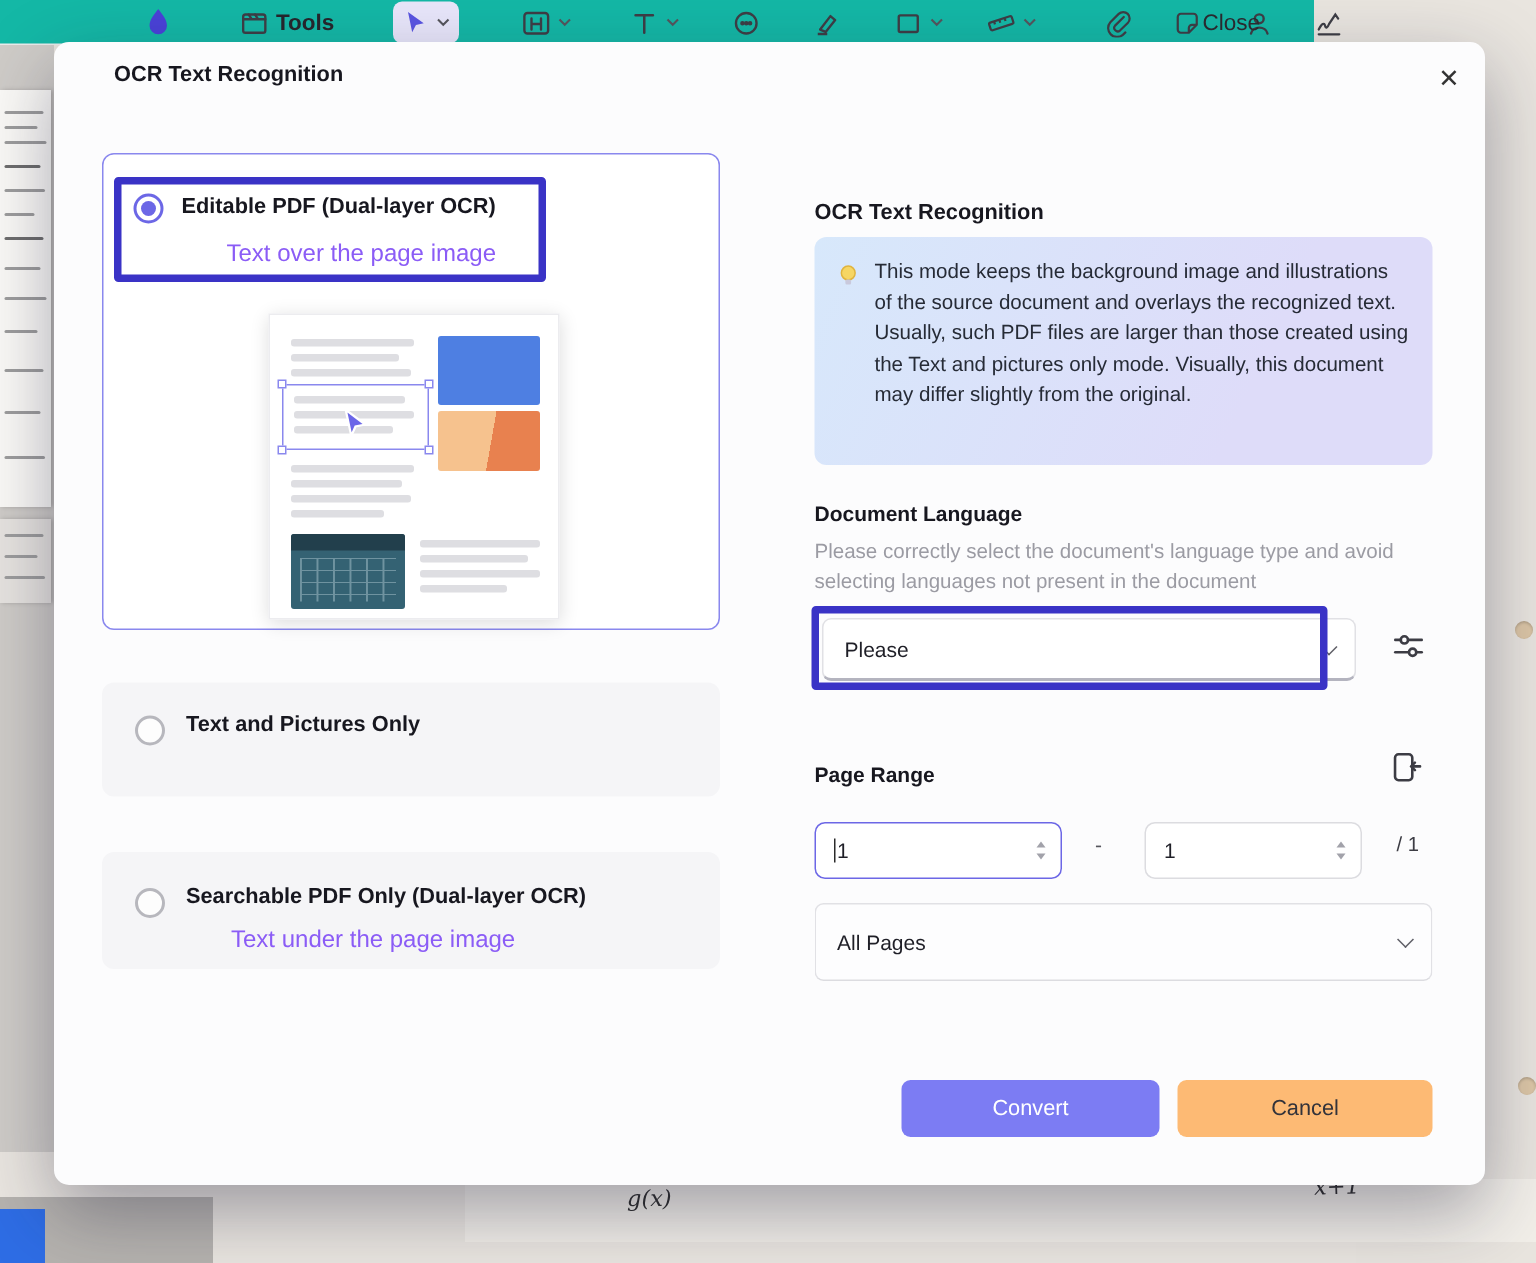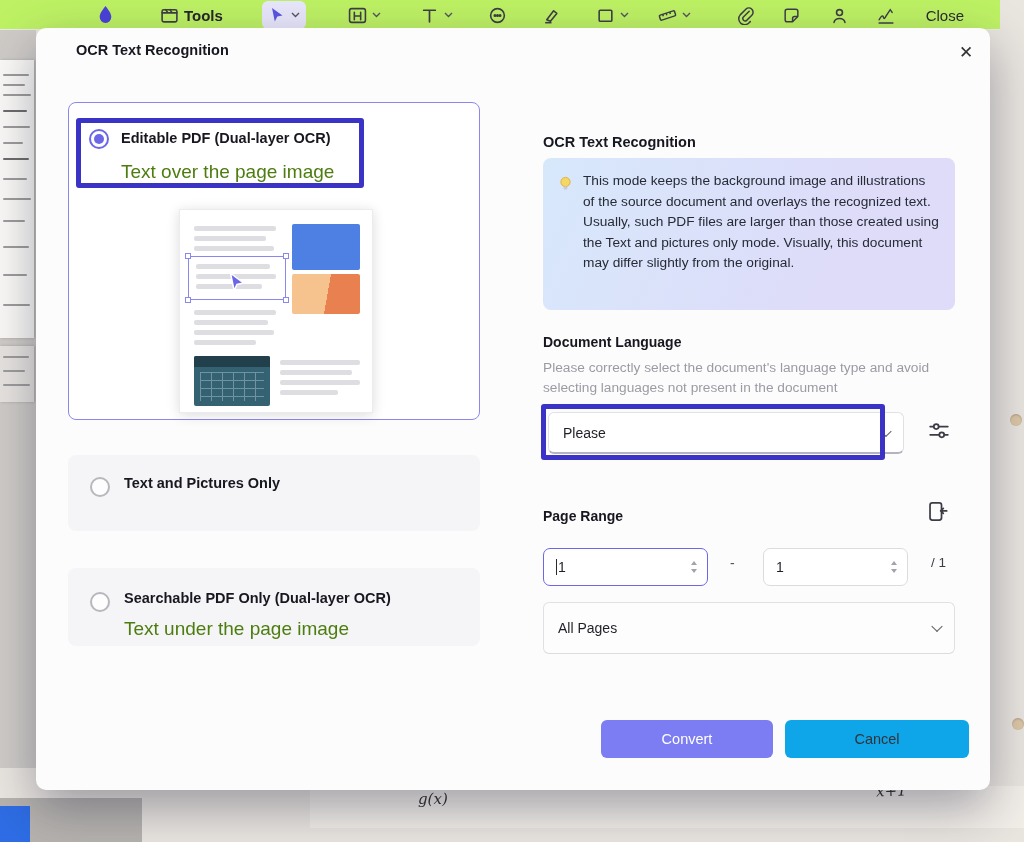--- a/index.html
+++ b/index.html
@@ -5,22 +5,22 @@
   * { margin:0; padding:0; box-sizing:border-box; }
   html,body { width:1024px; height:842px; }
   body {
     font-family:"Liberation Sans", sans-serif;
     position:relative; width:1024px; height:842px; overflow:hidden;
     background:#e9e5df; color:#1c1c24;
   }
   .abs { position:absolute; }
 
   
-  .toolbar { position:absolute; top:0; left:0; width:1000px; height:30px;
-    background:#bef264; border-bottom:1px solid #ebebeb; z-index:2; }
+  .toolbar { position:absolute; top:0; left:0; width:876px; height:30px;
+    background:#14b8a6; border-bottom:1px solid #ebebeb; z-index:2; }
   .tb-item { position:absolute; top:0; height:30px; display:flex; align-items:center; gap:5px; color:#3c3c42; cursor:default; }
   .tb-label { font-size:15px; font-weight:700; color:#26262c; }
   .tb-close { font-size:15px; font-weight:400; color:#2b2b30; }
   .tb-active { background:#e9e7fb; border-radius:6px; padding:0 6px; height:28px; top:1px; }
   .left-strip { position:absolute; left:0; top:30px; width:36px; height:770px; background:#cfccc8; z-index:1; }
   .thumb-page { position:absolute; left:0; width:34px; background:#fbfaf7; box-shadow:1px 0 3px rgba(0,0,0,.18); }
   .tln { position:absolute; height:2px; background:#9d9d9d; border-radius:1px; }
   .doc-bottom { position:absolute; left:0; top:768px; width:904px; height:74px; background:#eae6e0; z-index:1; }
   .doc-paper { position:absolute; left:310px; top:18px; width:714px; height:42px; background:#f2efe9; }
   .math { font-family:"DejaVu Serif", serif; font-style:italic; font-size:15px; color:#2e2e2e; position:absolute; }
@@ -35,21 +35,21 @@
   .dlg-title { position:absolute; left:40px; top:14px; font-size:14.5px; font-weight:700; color:#17171f; }
   .dlg-close { position:absolute; left:916px; top:10px; width:28px; height:28px; display:flex; align-items:center; justify-content:center;
     font-size:17px; color:#333; cursor:pointer; }
 
   
   .card { position:absolute; left:32px; width:412px; border-radius:8px; cursor:pointer; }
   .card1 { top:74px; height:318px; background:#ffffff; border:1.5px solid #8a88ee; }
   .card2 { top:427px; height:76px; background:#f5f5f7; }
   .card3 { top:540px; height:78px; background:#f5f5f7; }
   .opt-title { position:absolute; font-size:14.5px; font-weight:700; color:#17171f; }
-  .opt-sub { position:absolute; font-size:19px; color:#4d7c0f; }
+  .opt-sub { position:absolute; font-size:16px; color:#8b5cf6;margin-left:30px; }
   .radio { position:absolute; width:20px; height:20px; border-radius:50%; }
   .radio.sel { border:2px solid #6c67e6; background:#fff; }
   .radio.sel::after { content:""; position:absolute; left:3px; top:3px; width:10px; height:10px; border-radius:50%; background:#6c67e6; }
   .radio.unsel { border:2px solid #b7b7bd; background:#fdfdfd; }
 
   
   .ann { position:absolute; border:5px solid #3a33c6; border-radius:3px; pointer-events:none; z-index:8; }
   .ann1 { left:40px; top:90px; width:288px; height:70px; }
   .ann2 { left:505px; top:376px; width:344px; height:56px; }
 
@@ -92,21 +92,21 @@
   .caret { width:1px; height:16px; background:#2a2a2a; margin-right:1px; }
   .spin { position:absolute; right:10px; top:50%; transform:translateY(-50%); display:flex; flex-direction:column; gap:4px; cursor:pointer; }
   .spin .up { width:0; height:0; border-left:3.5px solid transparent; border-right:3.5px solid transparent; border-bottom:4px solid #a2a2aa; }
   .spin .dn { width:0; height:0; border-left:3.5px solid transparent; border-right:3.5px solid transparent; border-top:4px solid #a2a2aa; }
   .range-sep { position:absolute; left:694px; top:527px; font-size:14px; color:#55555c; }
   .total-pages { position:absolute; left:895px; top:527px; font-size:13.5px; color:#3c3c44; }
 
   .btn { position:absolute; top:692px; height:38px; border-radius:6px; display:flex; align-items:center; justify-content:center;
     font-size:14.5px; cursor:pointer; }
   .btn-convert { left:565px; width:172px; background:#7c7cf3; color:#ffffff; }
-  .btn-cancel { left:749px; width:184px; background:#0ea5e9; color:#33333a; }
+  .btn-cancel { left:749px; width:170px; background:#fdba74; color:#33333a; }
 
   .icon-btn { cursor:pointer; }
   svg { display:block; }
 </style>
 </head>
 <body>
 
 <div class="toolbar">
   <div class="tb-item" style="left:96px;">
     <svg width="19" height="19" viewBox="0 0 18 18">

